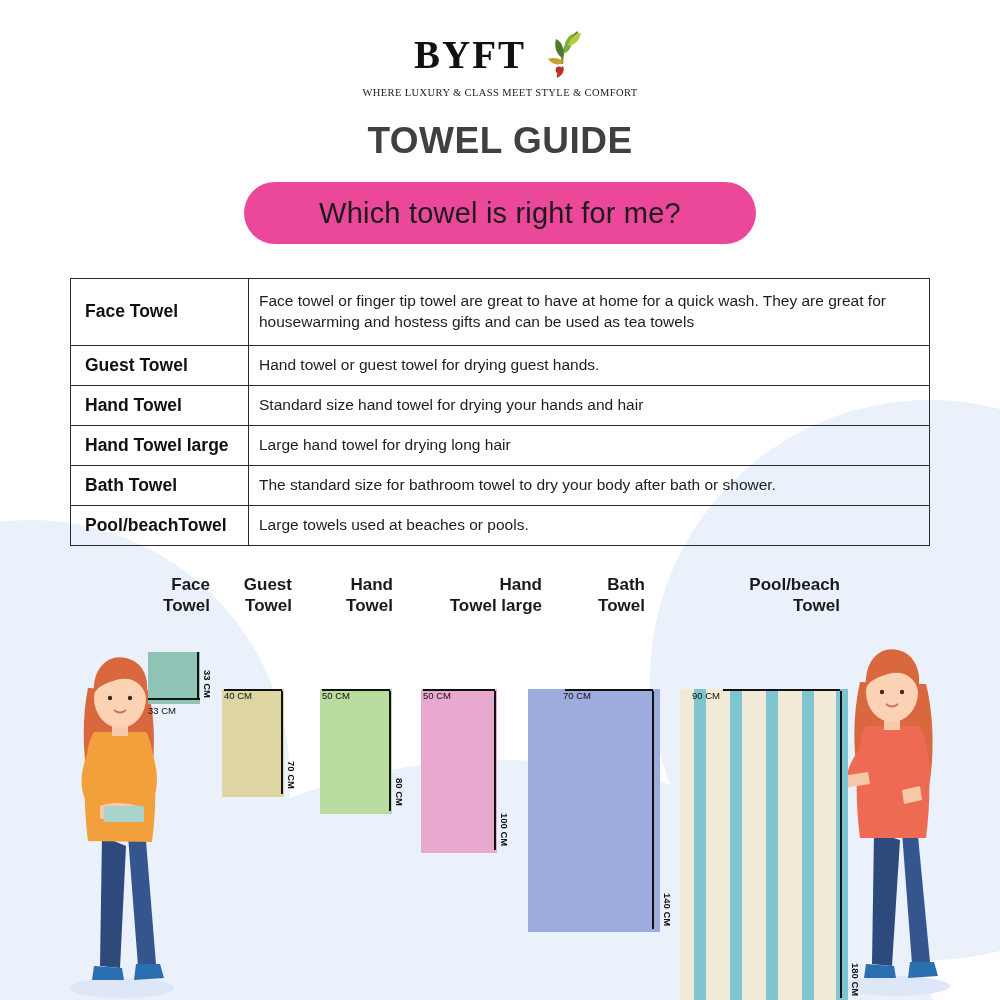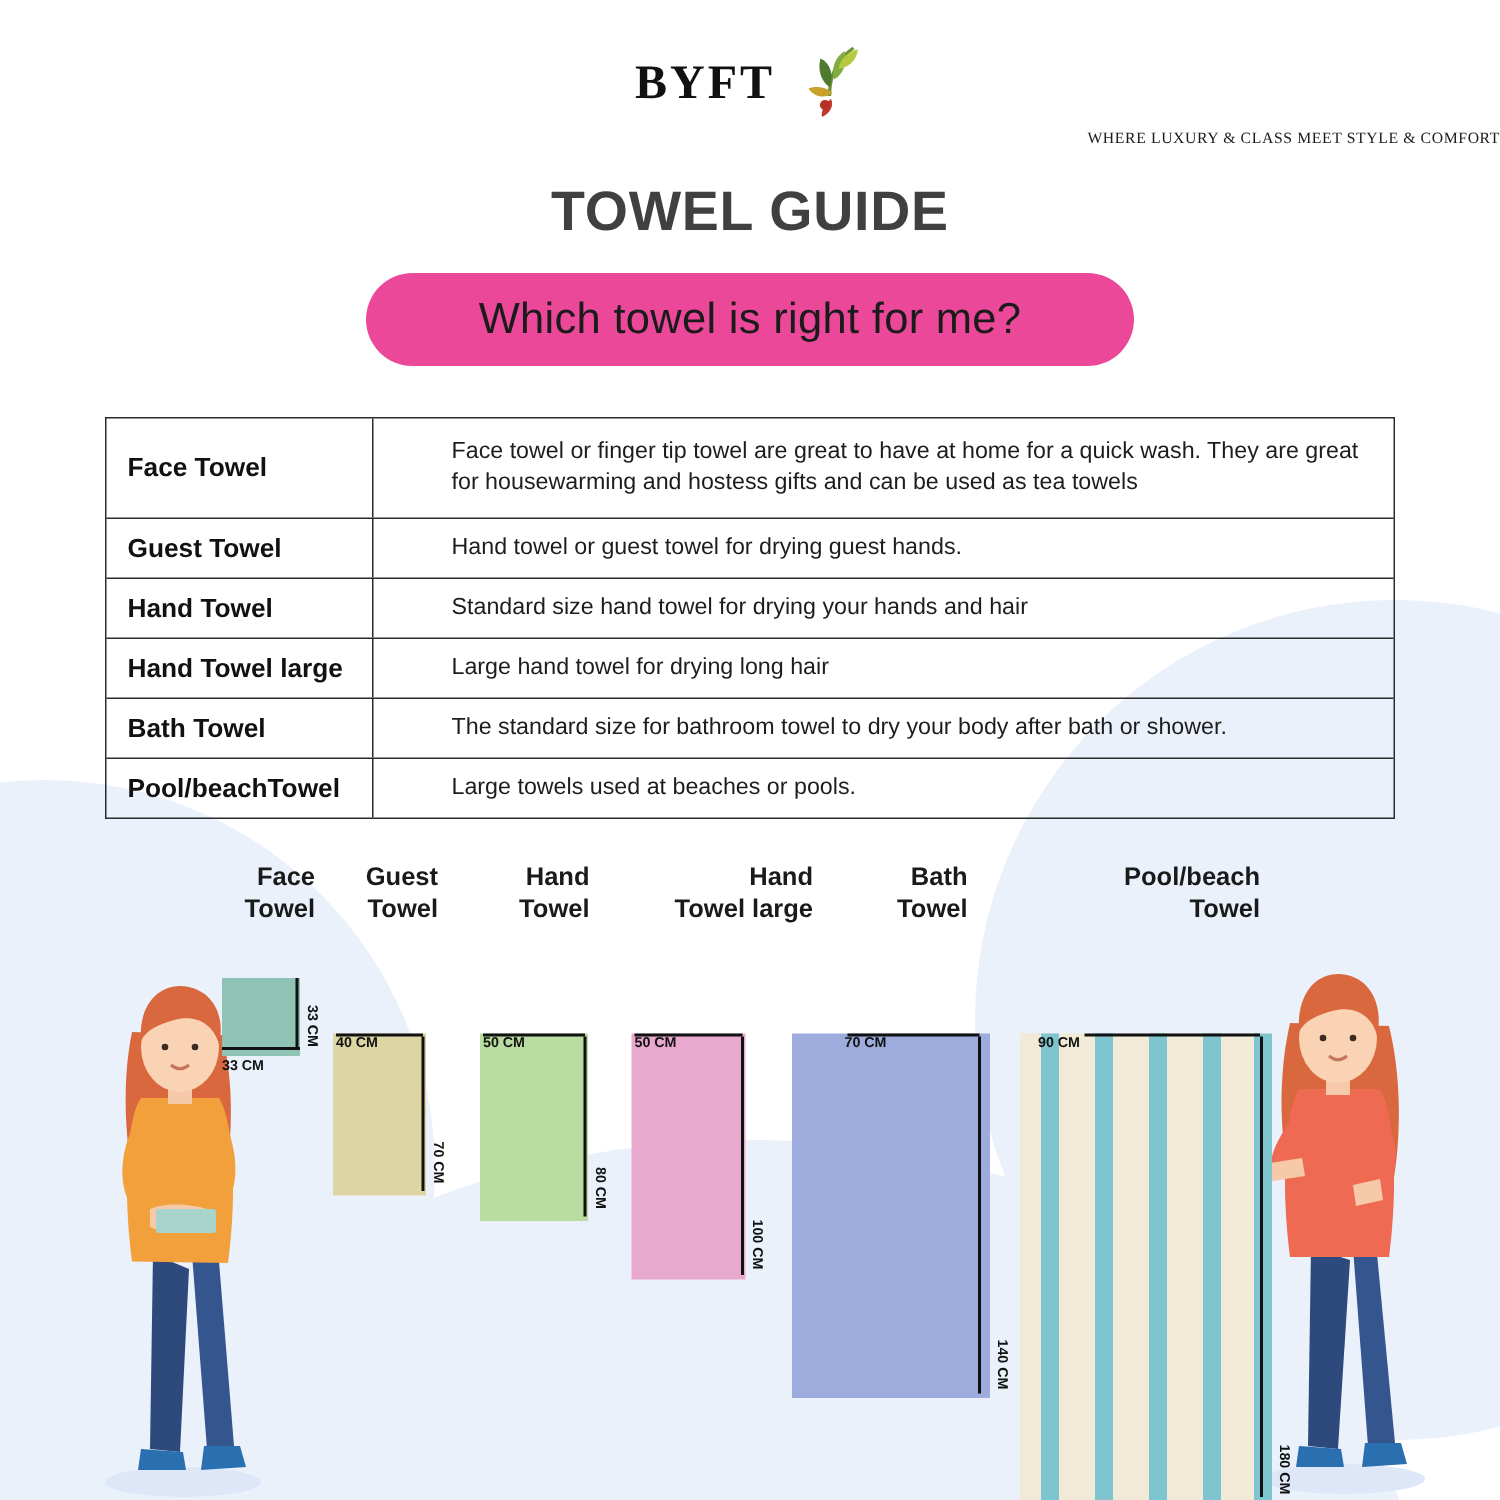--- a/index.html
+++ b/index.html
@@ -56,39 +56,38 @@
     padding-top: 24px;
   }
   .brand-row {
     display: flex;
     align-items: center;
     justify-content: center;
     gap: 6px;
   }
   .brand-name {
     font-family: "Liberation Serif", serif;
-    font-size: 32px;
+    font-size: 39px;
     font-weight: bold;
     letter-spacing: 2px;
     color: #111111;
     line-height: 1;
   }
   .brand-leaf {
     width: 54px;
     height: 54px;
     display: inline-block;
     margin-bottom: 6px;
   }
   .brand-tag {
     font-family: "Liberation Serif", serif;
     font-size: 10.5px;
     letter-spacing: 0.4px;
     color: #1a1a1a;
     margin-top: 3px;
-    text-align: right;
   }
   .guide-title {
     font-family: "Liberation Sans", sans-serif;
     font-weight: bold;
     font-size: 37px;
     letter-spacing: 0.5px;
     color: #404040;
     margin-top: 22px;
   }
   .pill {
@@ -112,21 +111,20 @@
     position: relative;
     z-index: 3;
     margin: 34px auto 0 auto;
     width: 860px;
     border: 1px solid #2b2b2b;
     box-sizing: border-box;
   }
   .trow {
     display: flex;
     border-bottom: 1px solid #2b2b2b;
-    gap: 42px;
   }
   .trow:last-child { border-bottom: none; }
   .tcell-name {
     width: 178px;
     min-width: 178px;
     border-right: 1px solid #2b2b2b;
     box-sizing: border-box;
     padding: 9px 0 9px 14px;
     font-size: 17.5px;
     font-weight: bold;
@@ -162,21 +160,21 @@
     color: #1a1a1a;
     line-height: 1.25;
   }
   .towel {
     position: absolute;
     bottom: 0;
   }
   .dim-h {
     position: absolute;
     font-size: 9.5px;
-    font-weight: bold;
+    font-weight: normal;
     color: #111;
     white-space: nowrap;
     margin-top: 48px;
   }
   .dim-v {
     position: absolute;
     font-size: 9.5px;
     font-weight: bold;
     color: #111;
     white-space: nowrap;

